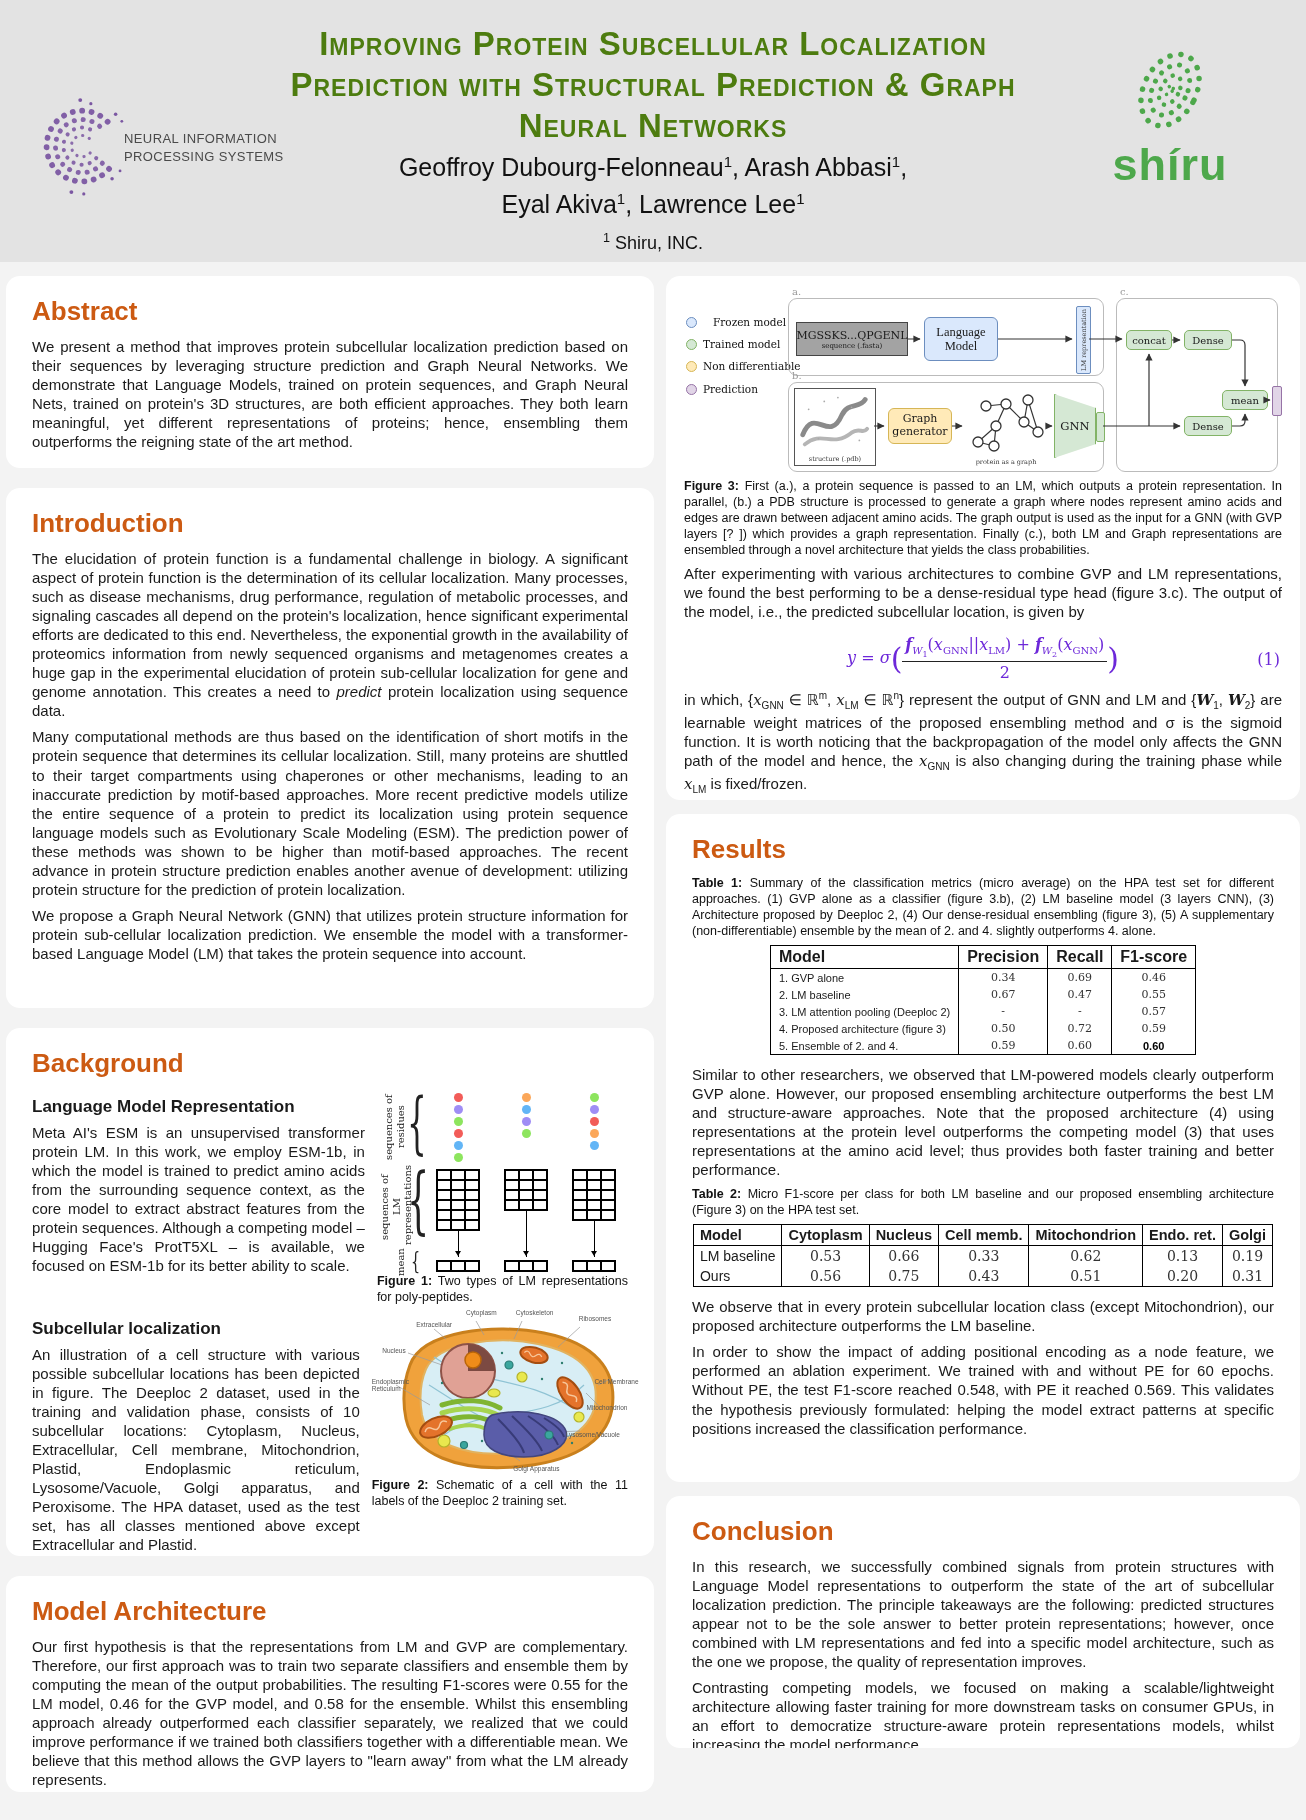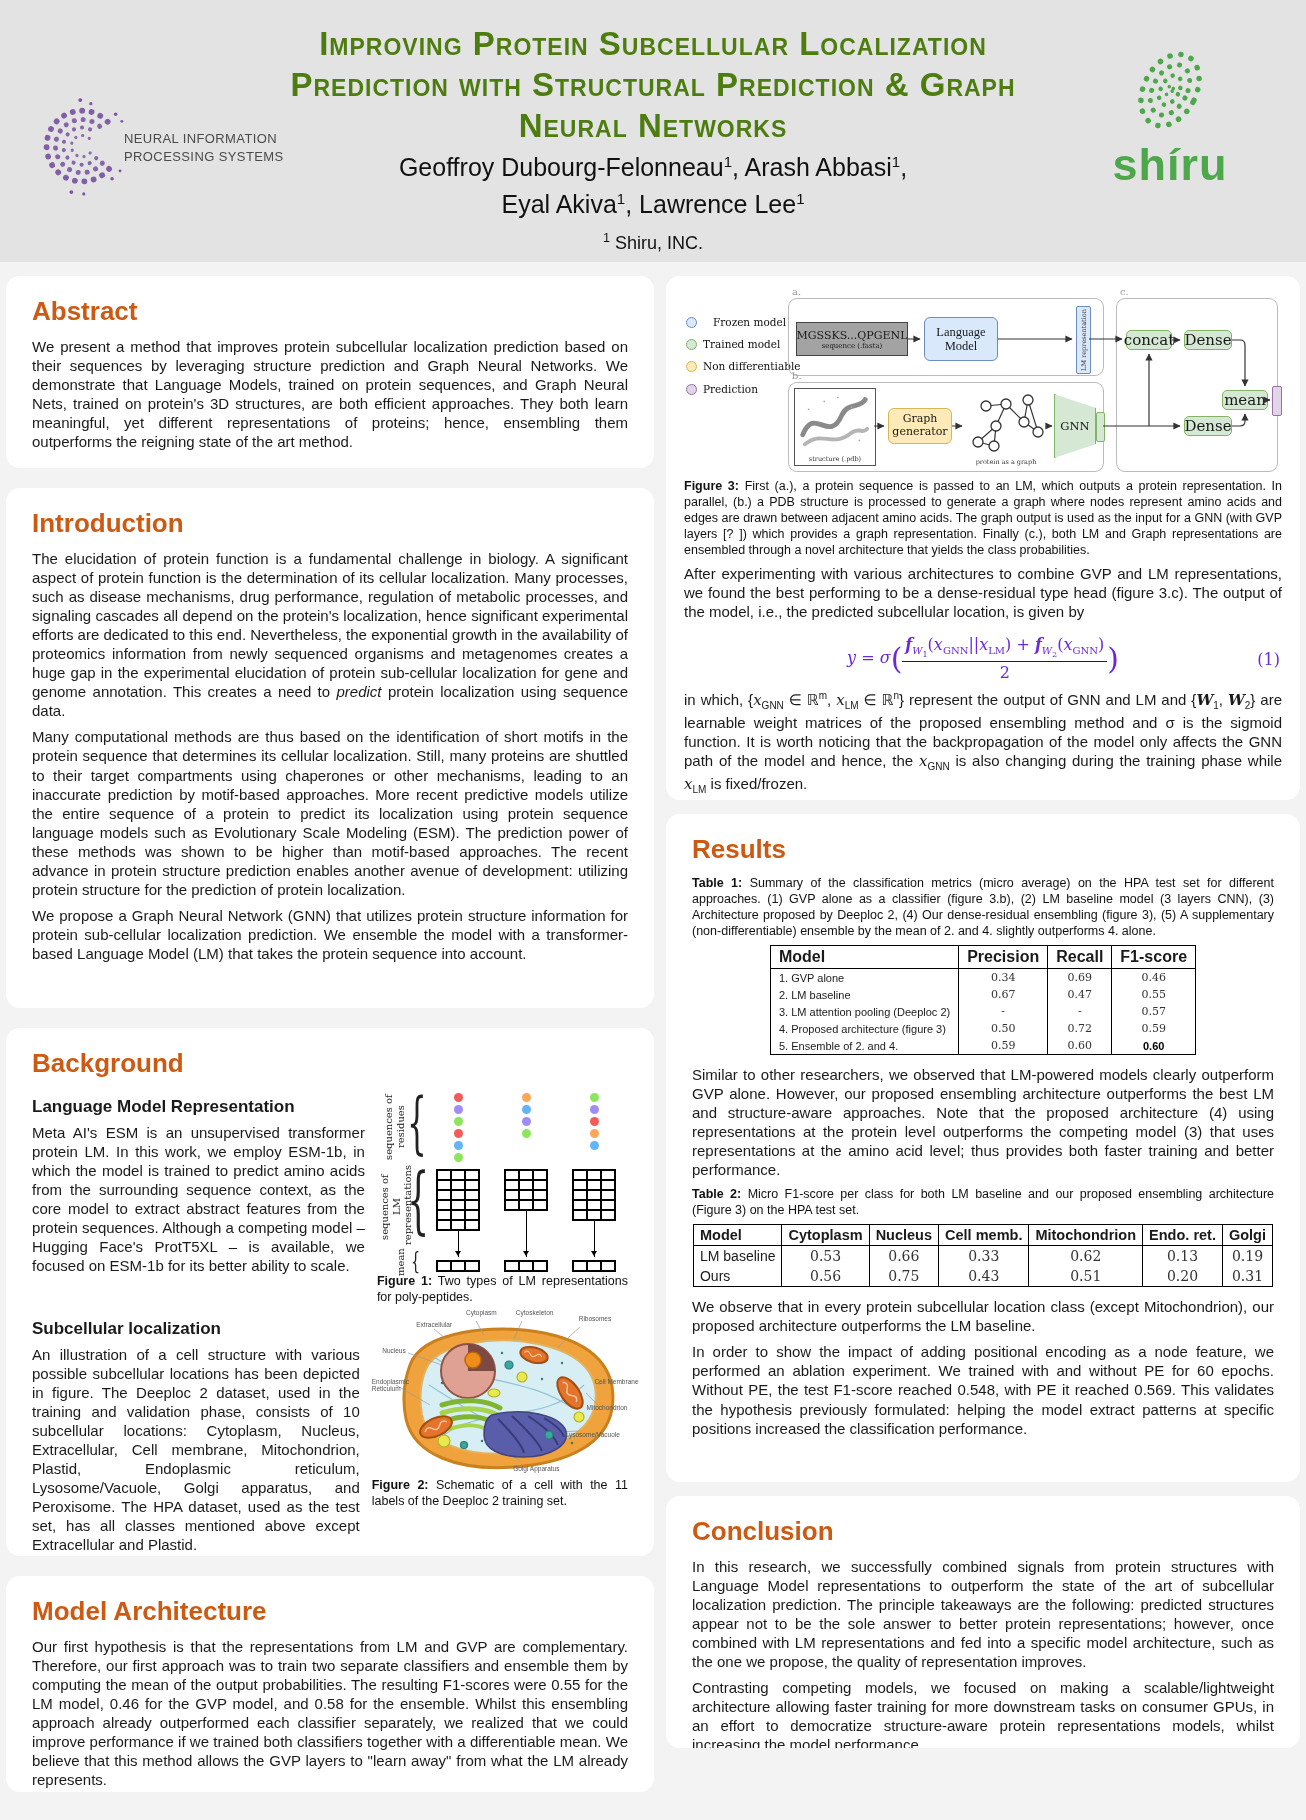--- a/index.html
+++ b/index.html
@@ -60,21 +60,21 @@
   .c-green{background:var(--green-fill);border-color:var(--green-border);}
   .c-yellow{background:var(--yellow-fill);border-color:var(--yellow-border);}
   .c-purple{background:var(--purple-fill);border-color:var(--purple-border);}
   .lgl{font-size:10.5px;color:#111;}
   .prect{position:absolute;border:1px solid #bbb;border-radius:9px;}
   .plab{position:absolute;font-size:10px;color:#999;}
   .dbox{position:absolute;display:flex;flex-direction:column;align-items:center;justify-content:center;text-align:center;box-sizing:border-box;}
   .seqbox{border:1.2px solid #444;background:#a3a3a3;}
   .seq1{font-size:11px;} .seq2{font-size:7px;}
   .bblue{background:var(--blue-fill);border:1.3px solid var(--blue-border);border-radius:6px;font-size:12.5px;line-height:1.15;}
-  .bgreen{background:var(--green-fill);border:1.3px solid var(--green-border);border-radius:5px;font-size:15px;}
+  .bgreen{background:var(--green-fill);border:1.3px solid var(--green-border);border-radius:5px;font-size:10px;}
   .byellow{background:var(--yellow-fill);border:1.3px solid var(--yellow-border);border-radius:6px;font-size:11px;line-height:1.15;}
   .vbar{position:absolute;border-radius:2px;}
   .vbar span{position:absolute;left:50%;top:50%;transform:translate(-50%,-50%) rotate(-90deg);font-size:6.5px;white-space:nowrap;color:#333;}
   .gnn{position:absolute;background:var(--green-fill);border:1.3px solid var(--green-border);clip-path:polygon(0 0,100% 22%,100% 78%,0 100%);display:flex;align-items:center;justify-content:center;font-size:11.5px;}
   .strucbox{position:absolute;border:1.2px solid #555;background:#fff;}
   .struclab{position:absolute;bottom:2px;width:100%;text-align:center;font-size:6.5px;color:#333;}
   .graphlab{position:absolute;font-size:6.5px;color:#333;text-align:center;}
   
   .equation{position:relative;font-family:"DejaVu Serif",serif;font-size:16px;text-align:center;margin:14px 0 8px 0;color:#6d28d9;}
   .equation .it{font-style:italic;}

